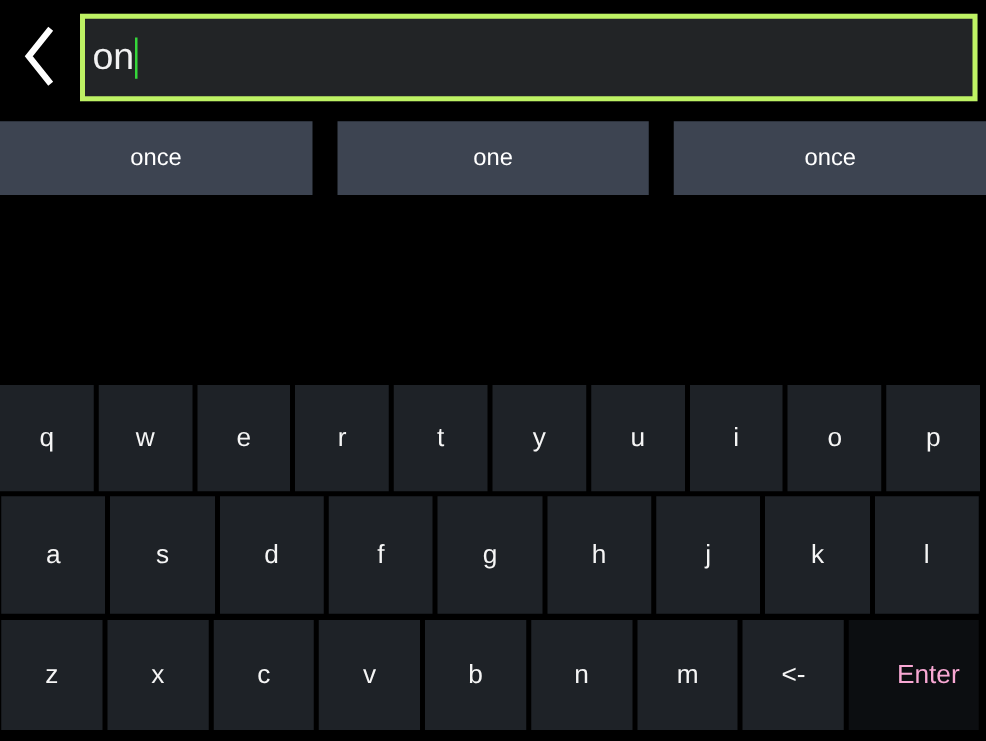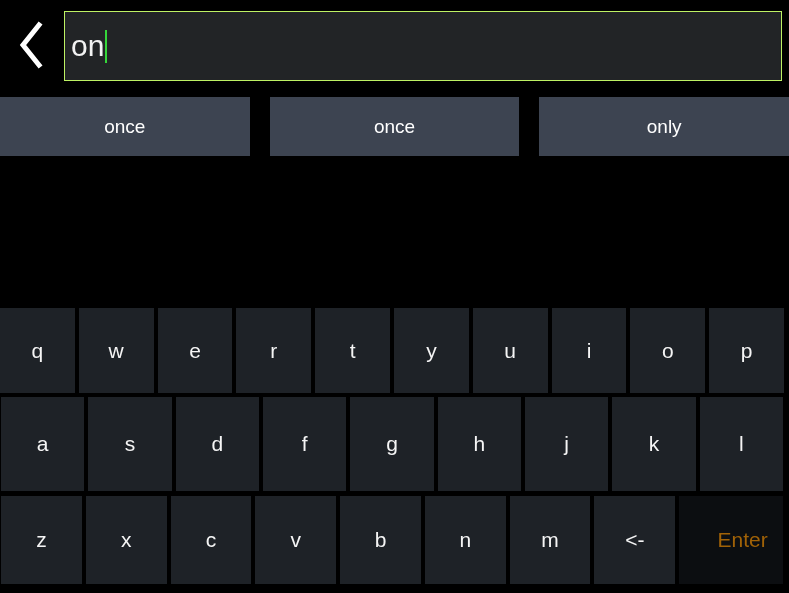--- a/index.html
+++ b/index.html
@@ -45,21 +45,21 @@
   #back-button svg { display: block; }
 
   #text-field {
     position: absolute;
     left: 64px;
     top: 11px;
     width: 718px;
     height: 70px;
     box-sizing: border-box;
     background: #222426;
-    border: 1px solid #bef264;
+    border: 4px solid #bef264;
     display: flex;
     align-items: center;
     padding-left: 6px;
   }
   #field-text {
     color: #f2f2f2;
     font-size: 30px;
     line-height: 30px;
     letter-spacing: 0px;
     white-space: pre;
@@ -120,21 +120,21 @@
     color: #f5f5f5;
     font-size: 21px;
     display: flex;
     align-items: center;
     justify-content: center;
     box-sizing: border-box;
     user-select: none;
   }
   .key.disabled {
     background: #0c0e11;
-    color: #a16207;
+    color: #f9a8d4;
     font-size: 21px;
     padding-left: 23px;
   }
 </style>
 </head>
 <body>
 
 <div id="screen">
 
   <div id="input-row">
@@ -152,24 +152,24 @@
         <span id="caret"></span>
     </div>
 
   </div>
 
   <div id="suggestions">
       <div class="suggestion">
         <span>once</span>
       </div>
       <div class="suggestion">
+        <span>one</span>
+      </div>
+      <div class="suggestion">
         <span>once</span>
-      </div>
-      <div class="suggestion">
-        <span>only</span>
       </div>
     </div>
 
   <div id="keyboard">
     <div class="key-row" id="row-1">
         <div class="key">
           <span>q</span>
         </div>
         <div class="key">
           <span>w</span>

